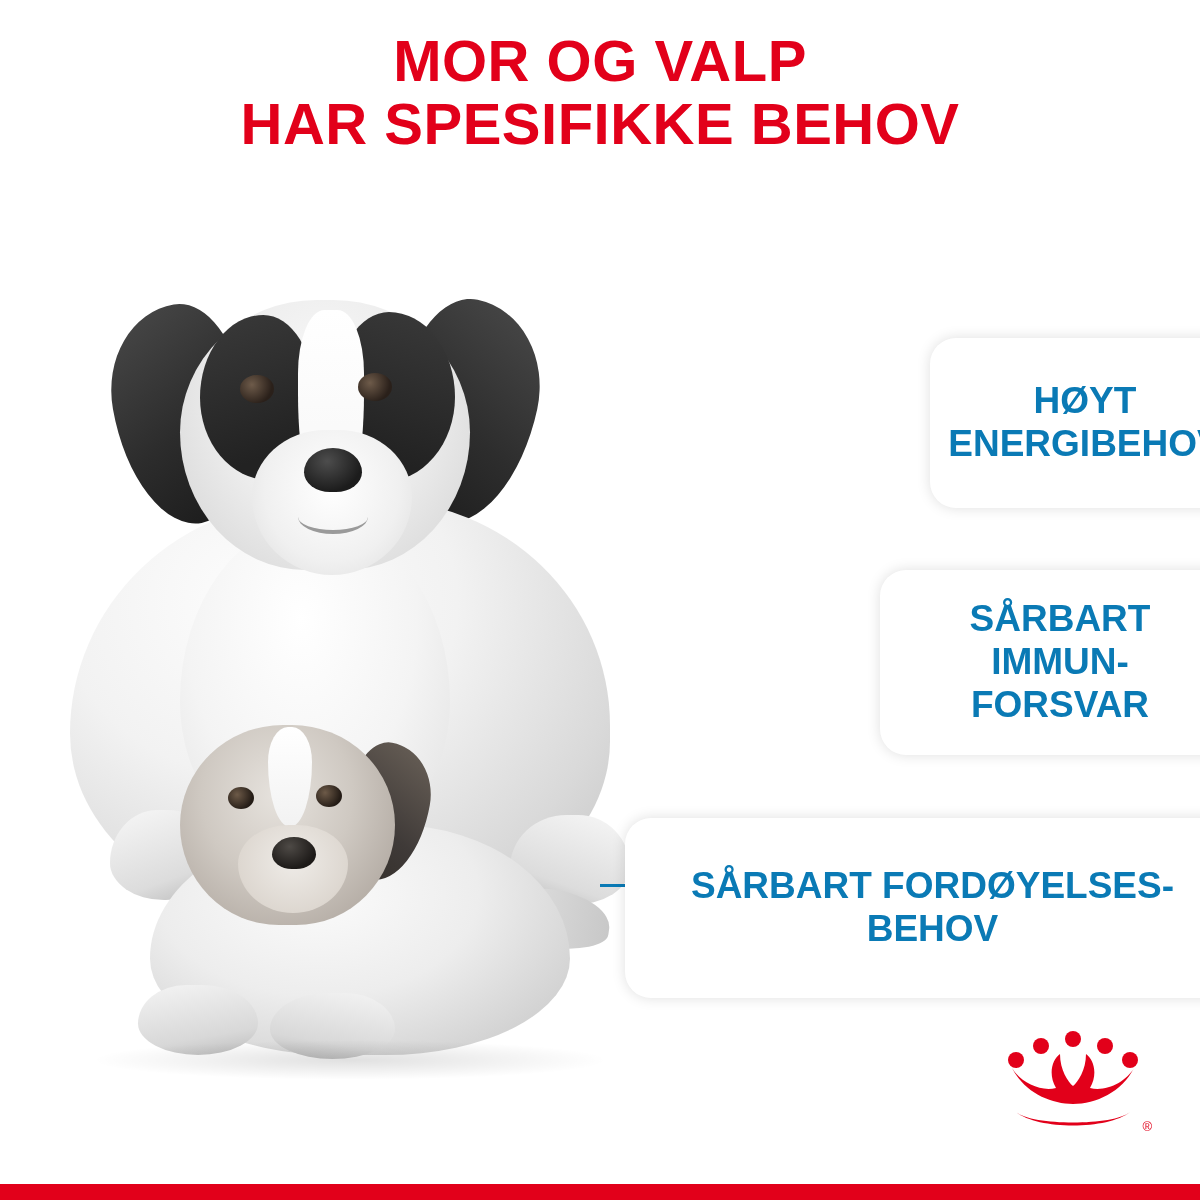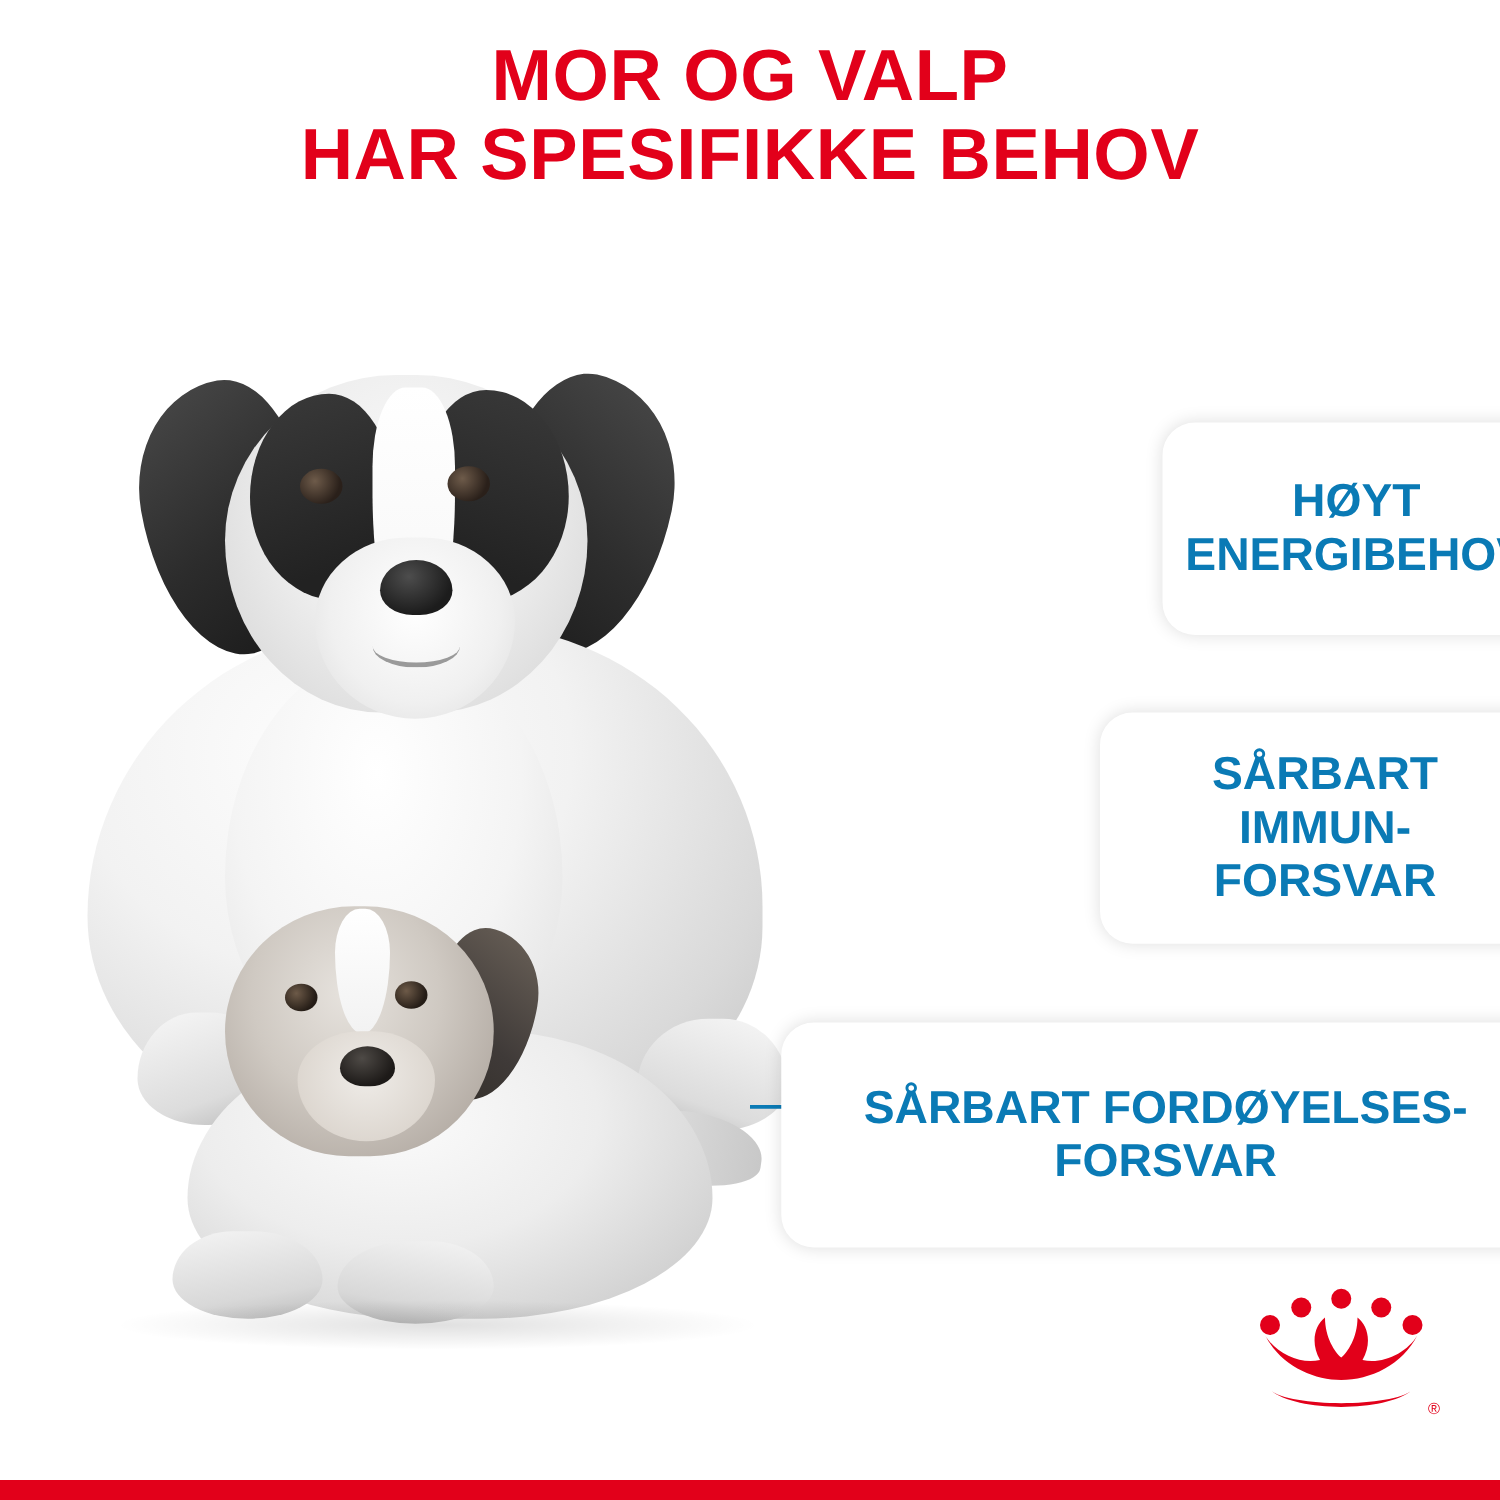--- a/index.html
+++ b/index.html
@@ -437,21 +437,21 @@
 ENERGIBEHOV</span>
   </div>
 
   <div class="callout" id="callout-2">
     <span class="callout-text">SÅRBART IMMUN-
 FORSVAR</span>
   </div>
 
   <div class="callout" id="callout-3">
     <span class="callout-text">SÅRBART FORDØYELSES-
-FORSVAR</span>
+BEHOV</span>
   </div>
 
   <div class="logo">
     <svg viewBox="0 0 150 110" aria-hidden="true">
       <g fill="#e2001a">
         <circle cx="18" cy="30" r="8"></circle>
         <circle cx="43" cy="16" r="8"></circle>
         <circle cx="75" cy="9" r="8"></circle>
         <circle cx="107" cy="16" r="8"></circle>
         <circle cx="132" cy="30" r="8"></circle>

